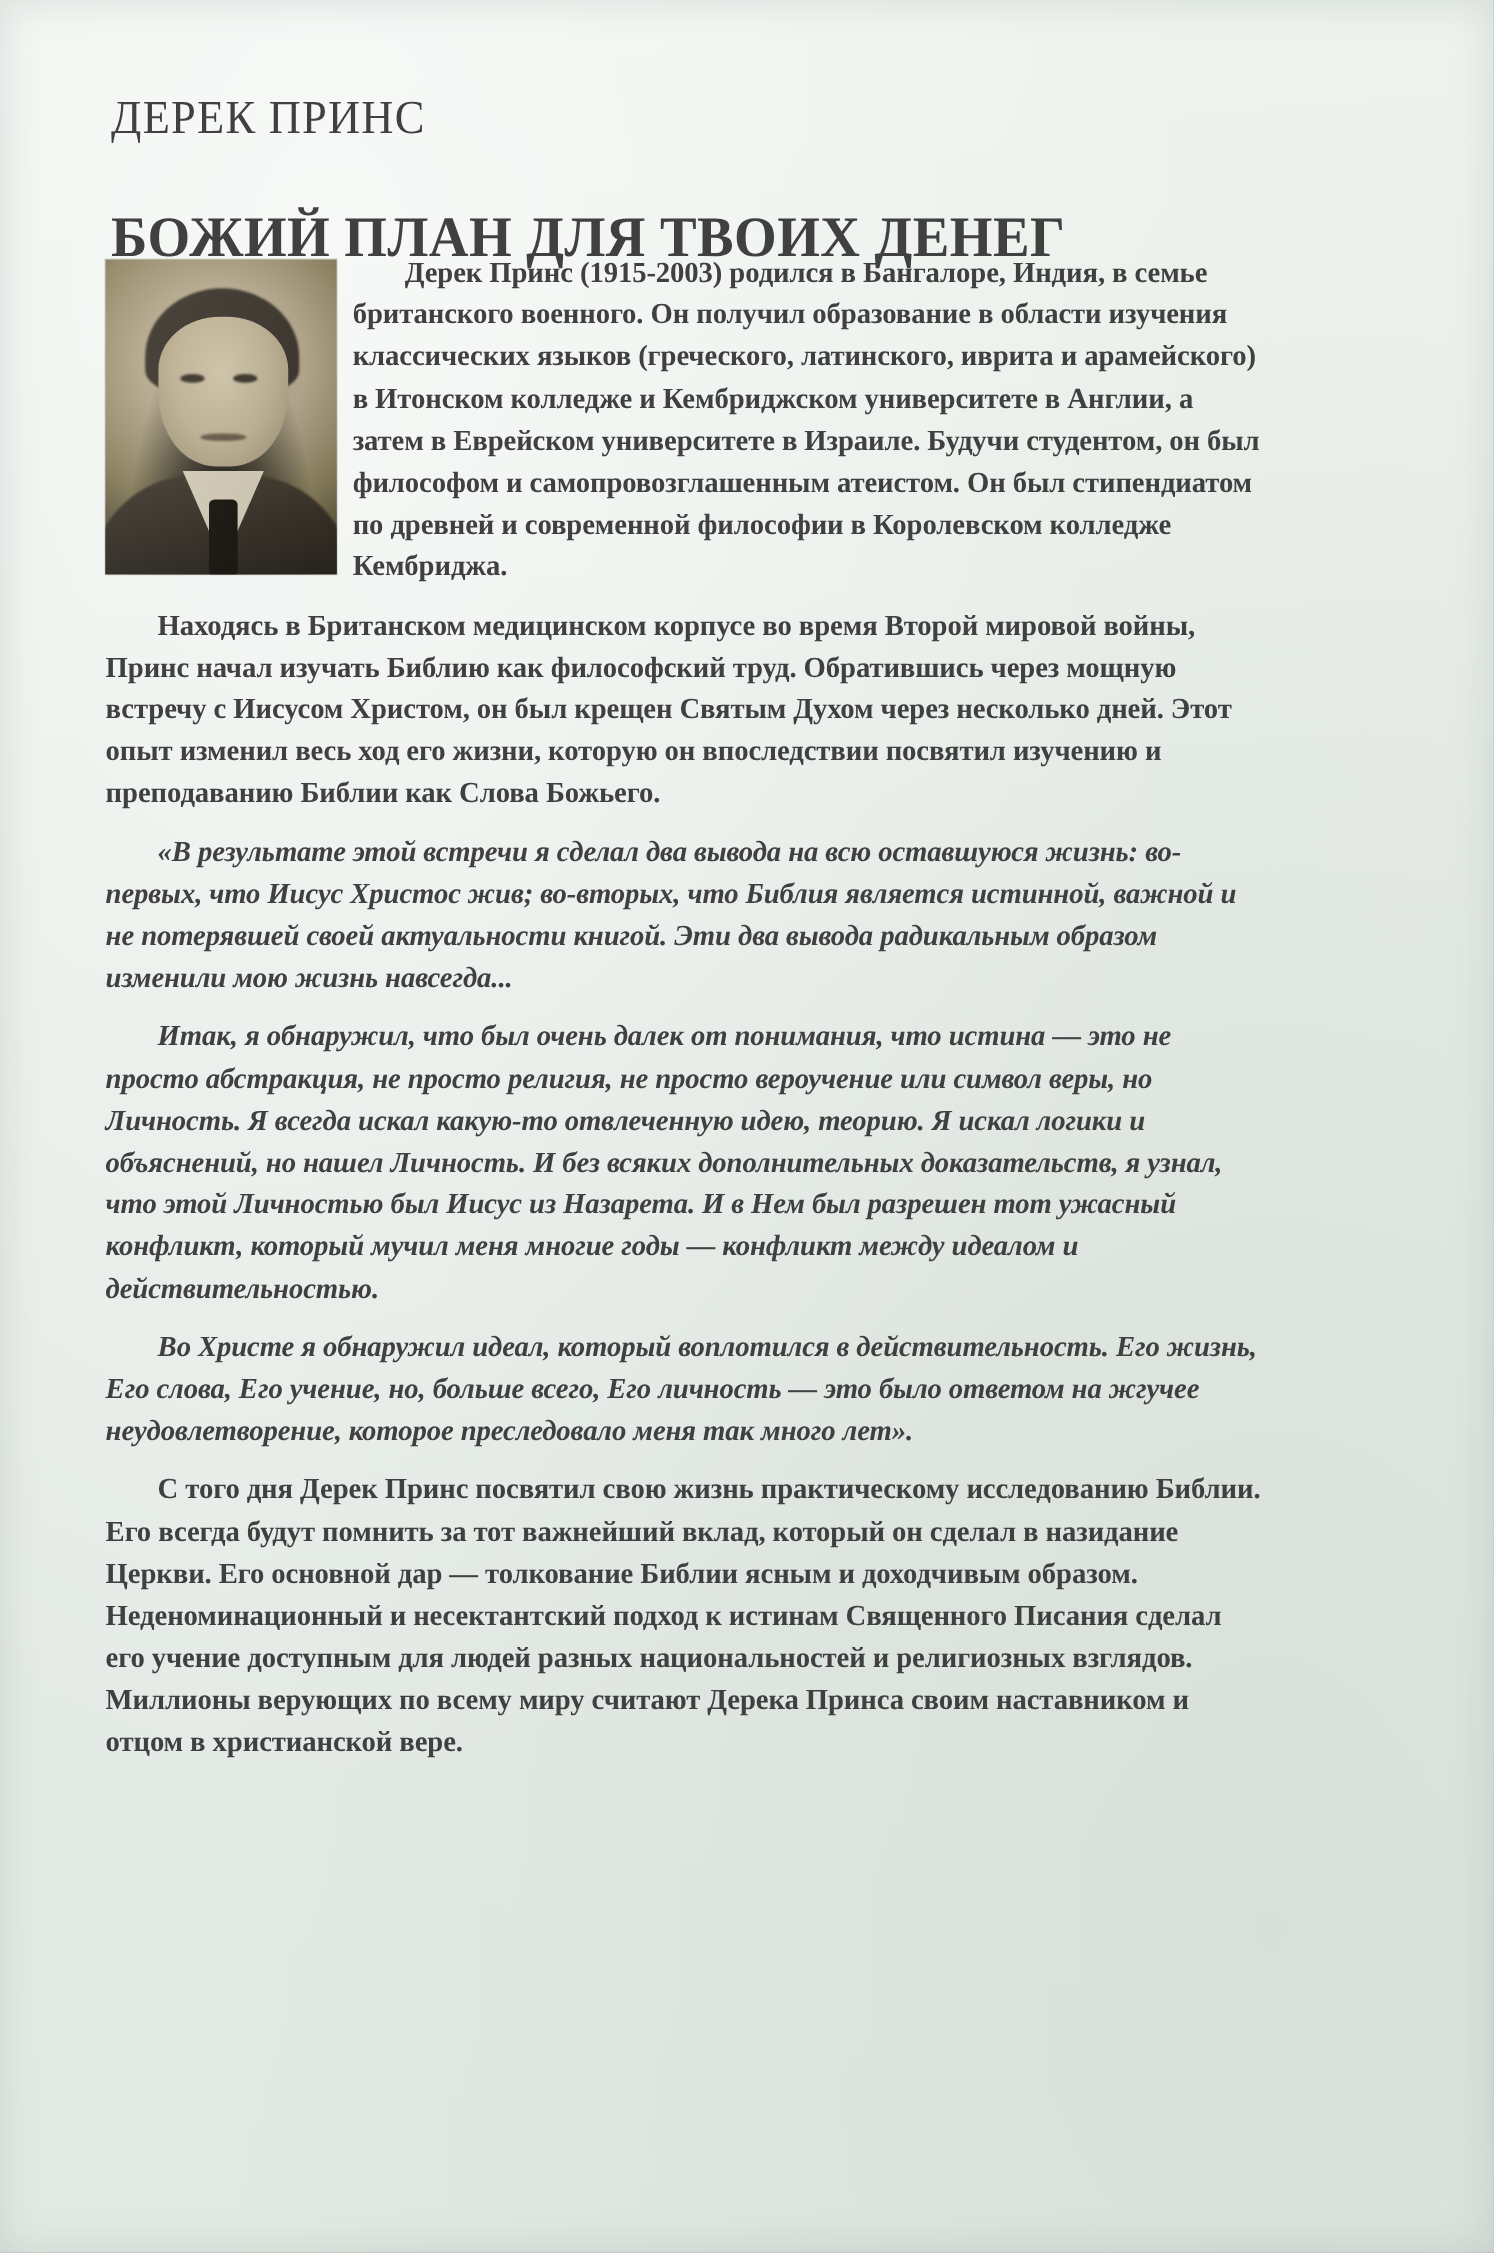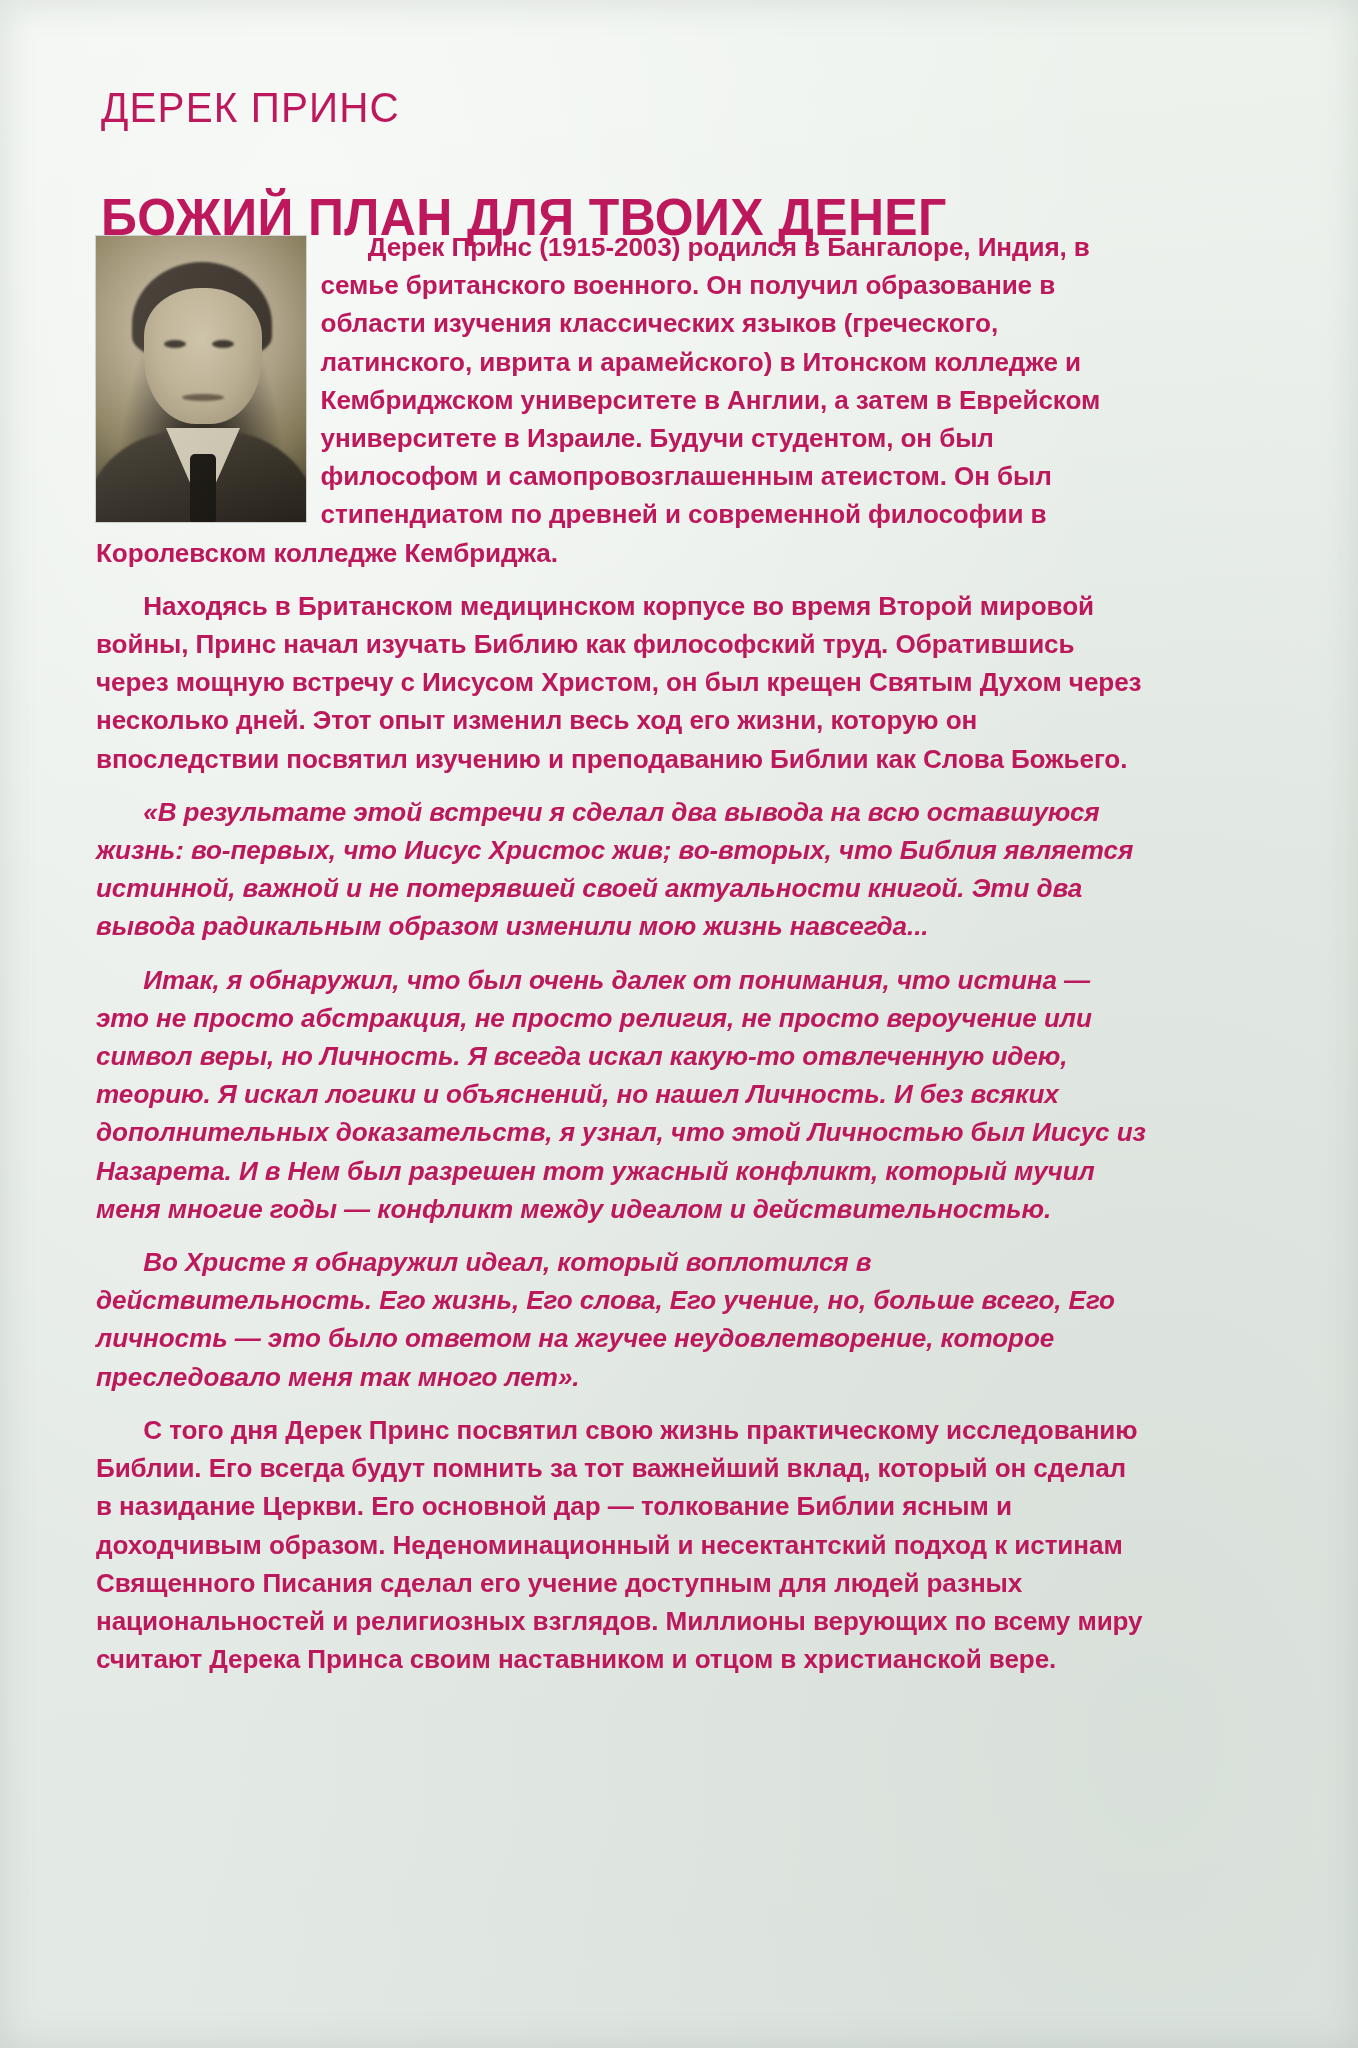--- a/index.html
+++ b/index.html
@@ -156,21 +156,21 @@
     font-weight: 600;
   }
   p.first-para {
     text-indent: 48px;
   }
   .clearfix::after { content: ""; display: block; clear: both; }
 </style>
 </head>
 <body>
 
-<div class="page" style="background: rgb(233, 239, 233); color: #be185d;">
+<div class="page" style="background: rgb(233, 239, 233); color: #404040; font-family: Liberation Serif, serif;">
   <div class="paper-grain"></div>
 
   <div class="content">
 
     <div class="author">ДЕРЕК ПРИНС</div>
 
     <h1 class="title">БОЖИЙ ПЛАН ДЛЯ ТВОИХ ДЕНЕГ</h1>
 
     <div class="body-block clearfix">
 

